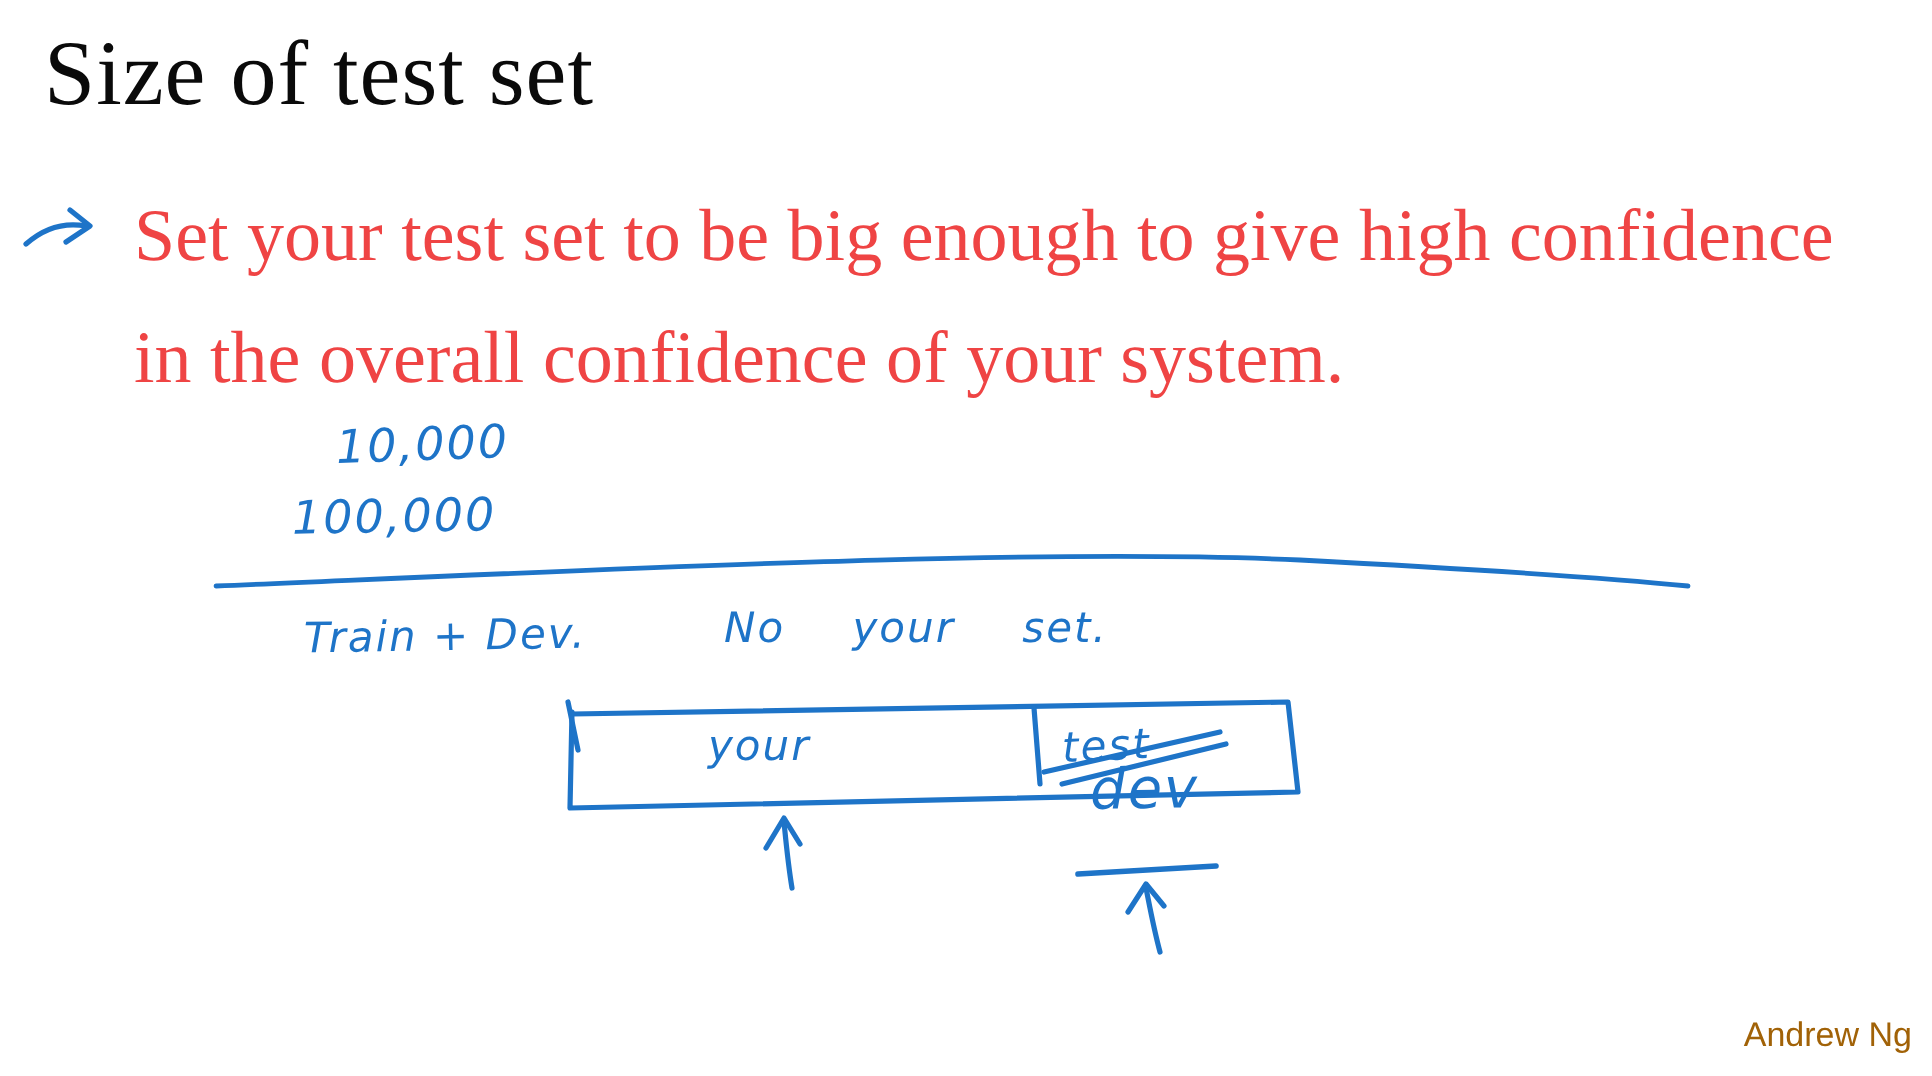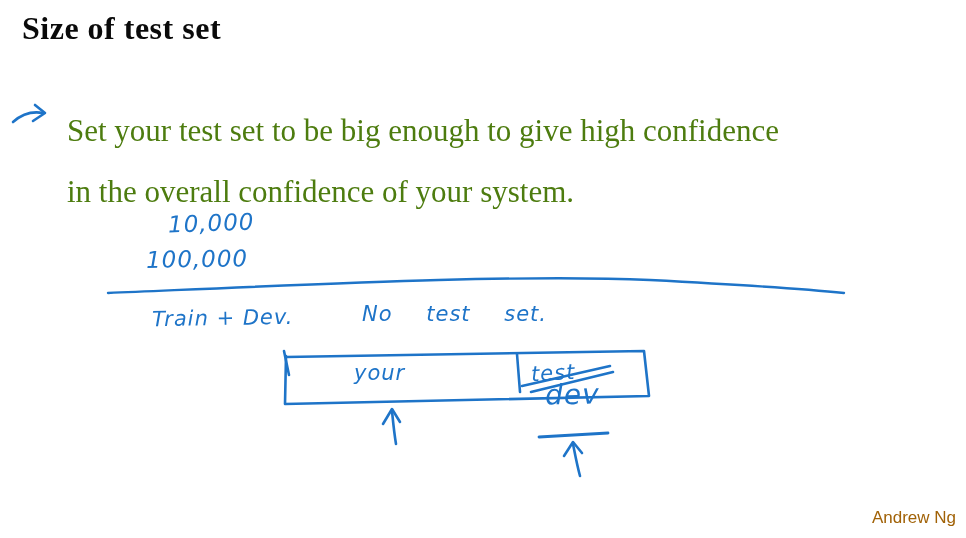--- a/index.html
+++ b/index.html
@@ -9,35 +9,34 @@
     width: 966px;
     height: 538px;
     background: #ffffff;
     overflow: hidden;
     font-family: "Liberation Serif", serif;
   }
   .slide-title {
     position: absolute;
     left: 22px;
     top: 10px;
-    font-size: 32px;
-    font-weight: 700;
+    font-size: 46px;
+    font-weight: 400;
     color: #0a0a0a;
     letter-spacing: 0.5px;
     font-family: "Liberation Serif", serif;
     text-align: center;
   }
   .bullet-line {
     position: absolute;
     left: 67px;
-    font-size: 31px;
-    color: #4d7c0f;
+    font-size: 37px;
+    color: #ef4444;
     font-family: "Liberation Serif", serif;
     white-space: nowrap;
-    margin-top: 16px;
   }
   .bullet-line-1 { top: 97px; }
   .bullet-line-2 { top: 158px; }
 
   
   .ink {
     position: absolute;
     color: #1e74c8;
     font-family: "DejaVu Sans", sans-serif;
     font-style: italic;
@@ -75,21 +74,21 @@
 <div class="slide">
 
   <h1 class="slide-title">Size of test set</h1>
 
   <div class="bullet-line bullet-line-1">Set your test set to be big enough to give high confidence</div>
   <div class="bullet-line bullet-line-2">in the overall confidence of your system.</div>
 
   <div class="ink ink-num1">10,000</div>
   <div class="ink ink-num2">100,000</div>
   <div class="ink ink-split">Train + Dev.</div>
-  <div class="ink ink-note">No test set.</div>
+  <div class="ink ink-note">No your set.</div>
   <div class="ink ink-train">your</div>
   <div class="ink ink-test">test</div>
   <div class="ink ink-dev">dev</div>
 
   <svg class="ink-overlay" viewBox="0 0 966 538" fill="none" stroke="#1e74c8" stroke-linecap="round" stroke-linejoin="round">
 
     <g stroke-width="2.6">
       <path d="M 13 122 C 22 114 32 111 43 113"></path>
       <path d="M 35 105 L 45 113 L 33 121"></path>
     </g>

